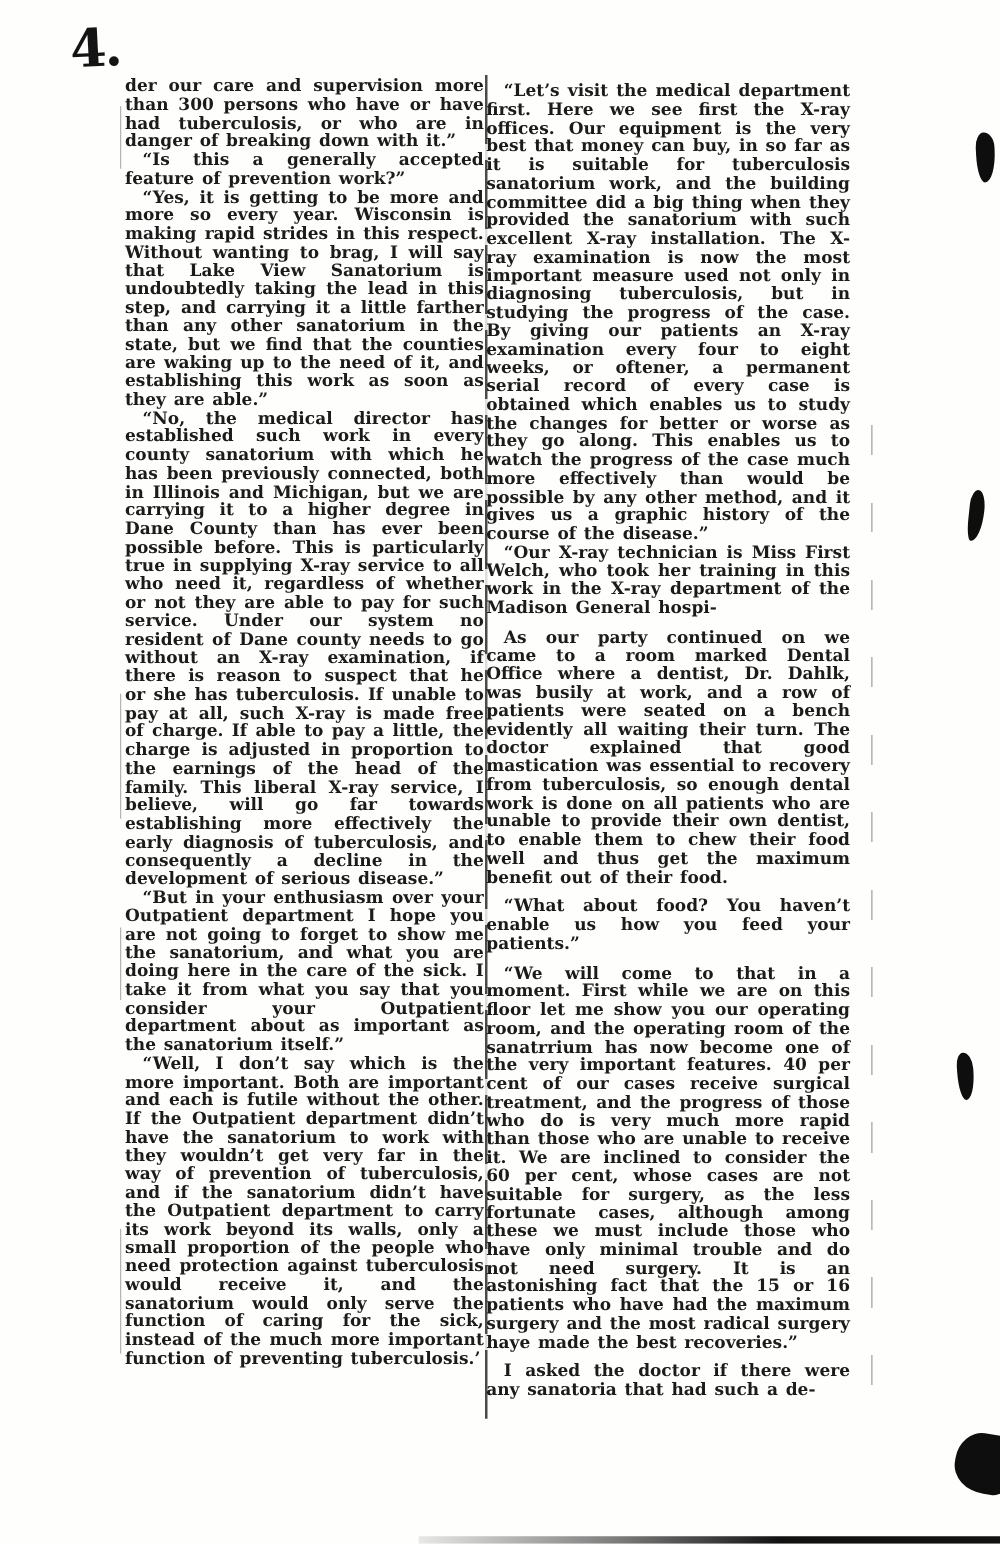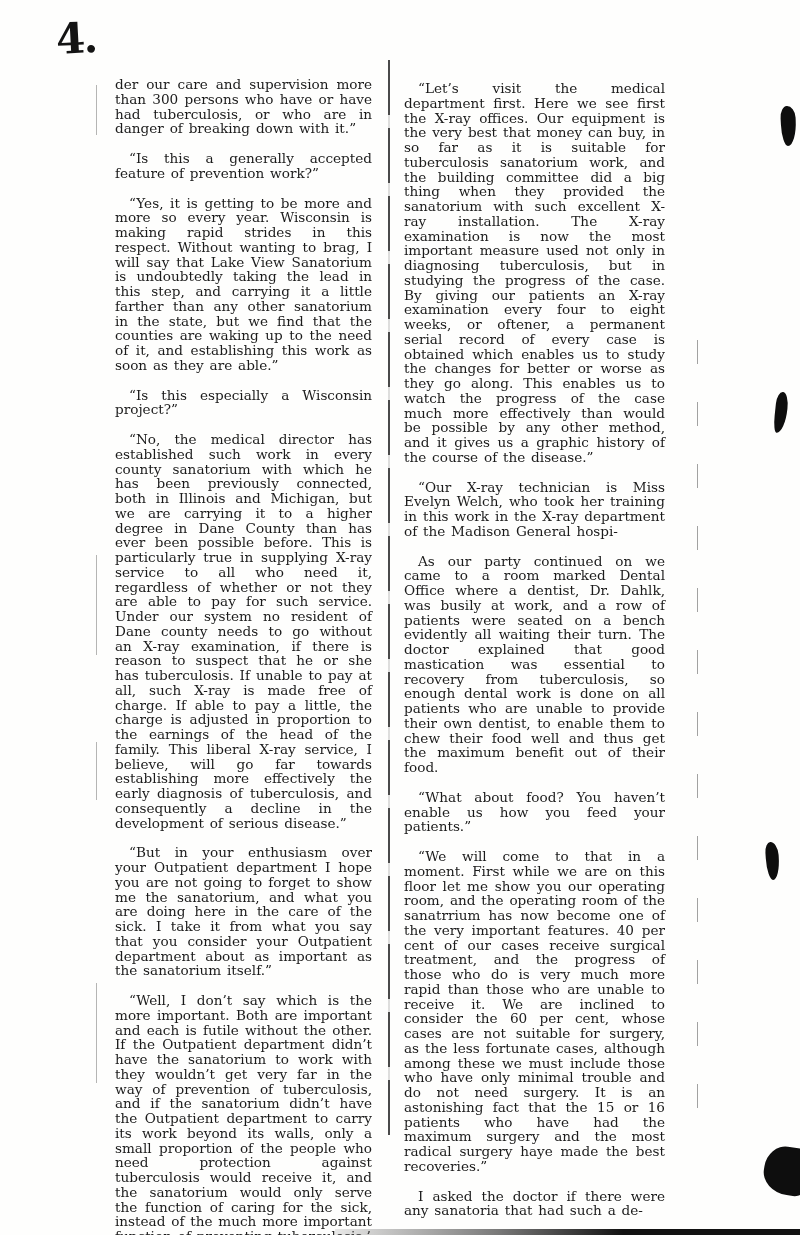--- a/index.html
+++ b/index.html
@@ -28,22 +28,23 @@
   .column {
     position: absolute;
     top: 62px;
     text-align: justify;
     font-size: 13.6px;
     line-height: 14.75px;
     word-spacing: 1.5px;
     text-justify: inter-word;
   }
   .column p {
-    margin: 15px;
+    margin: 0;
     text-indent: 14px;
+    font-weight: bold;
   }
   .column p.no-indent { text-indent: 0; }
   .column p.gap { margin-top: 9px; }
   .col-left  { left: 100px; width: 287px; }
   .col-right { left: 389px; width: 291px; top: 66px; }
 
   .divider {
     position: absolute;
     left: 388px;
     top: 60px;
@@ -118,31 +119,30 @@
 </style>
 </head>
 <body>
 
 <div class="page-number">4.</div>
 
 <div class="column col-left">
   <p class="no-indent">der our care and supervision more than 300 persons who have or have had tuberculosis, or who are in danger of breaking down with it.”</p>
   <p>“Is this a generally accepted feature of prevention work?”</p>
   <p>“Yes, it is getting to be more and more so every year. Wisconsin is making rapid strides in this respect. Without wanting to brag, I will say that Lake View Sanatorium is undoubtedly taking the lead in this step, and carrying it a little farther than any other sanatorium in the state, but we find that the counties are waking up to the need of it, and establishing this work as soon as they are able.”</p>
-  <p>“Is this especially a Wisconsin project?”</p>
   <p>“No, the medical director has established such work in every county sanatorium with which he has been previously connected, both in Illinois and Michigan, but we are carrying it to a higher degree in Dane County than has ever been possible before. This is particularly true in supplying X-ray service to all who need it, regardless of whether or not they are able to pay for such service. Under our system no resident of Dane county needs to go without an X-ray examination, if there is reason to suspect that he or she has tuberculosis. If unable to pay at all, such X-ray is made free of charge. If able to pay a little, the charge is adjusted in proportion to the earnings of the head of the family. This liberal X-ray service, I believe, will go far towards establishing more effectively the early diagnosis of tuberculosis, and consequently a decline in the development of serious disease.”</p>
   <p>“But in your enthusiasm over your Outpatient department I hope you are not going to forget to show me the sanatorium, and what you are doing here in the care of the sick. I take it from what you say that you consider your Outpatient department about as important as the sanatorium itself.”</p>
   <p>“Well, I don’t say which is the more important. Both are important and each is futile without the other. If the Outpatient department didn’t have the sanatorium to work with they wouldn’t get very far in the way of prevention of tuberculosis, and if the sanatorium didn’t have the Outpatient department to carry its work beyond its walls, only a small proportion of the people who need protection against tuberculosis would receive it, and the sanatorium would only serve the function of caring for the sick, instead of the much more important function of preventing tuberculosis.’</p>
 </div>
 
 <div class="divider"></div>
 
 <div class="column col-right">
   <p>“Let’s visit the medical department first. Here we see first the X-ray offices. Our equipment is the very best that money can buy, in so far as it is suitable for tuberculosis sanatorium work, and the building committee did a big thing when they provided the sanatorium with such excellent X-ray installation. The X-ray examination is now the most important measure used not only in diagnosing tuberculosis, but in studying the progress of the case. By giving our patients an X-ray examination every four to eight weeks, or oftener, a permanent serial record of every case is obtained which enables us to study the changes for better or worse as they go along. This enables us to watch the progress of the case much more effectively than would be possible by any other method, and it gives us a graphic history of the course of the disease.”</p>
-  <p>“Our X-ray technician is Miss Evelyn Welch, who took her training in this work in the X-ray department of the Madison General hospi-</p>
+  <p>“Our X-ray technician is Miss First Welch, who took her training in this work in the X-ray department of the Madison General hospi-</p>
   <p class="gap">As our party continued on we came to a room marked Dental Office where a dentist, Dr. Dahlk, was busily at work, and a row of patients were seated on a bench evidently all waiting their turn. The doctor explained that good mastication was essential to recovery from tuberculosis, so enough dental work is done on all patients who are unable to provide their own dentist, to enable them to chew their food well and thus get the maximum benefit out of their food.</p>
   <p class="gap">“What about food? You haven’t enable us how you feed your patients.”</p>
   <p class="gap">“We will come to that in a moment. First while we are on this floor let me show you our operating room, and the operating room of the sanatrrium has now become one of the very important features. 40 per cent of our cases receive surgical treatment, and the progress of those who do is very much more rapid than those who are unable to receive it. We are inclined to consider the 60 per cent, whose cases are not suitable for surgery, as the less fortunate cases, although among these we must include those who have only minimal trouble and do not need surgery. It is an astonishing fact that the 15 or 16 patients who have had the maximum surgery and the most radical surgery haye made the best recoveries.”</p>
   <p class="gap">I asked the doctor if there were any sanatoria that had such a de-</p>
 </div>
 
 <div class="right-rule"></div>
 <div class="left-artifact a1"></div>
 <div class="left-artifact a2"></div>
 <div class="left-artifact a3"></div>

